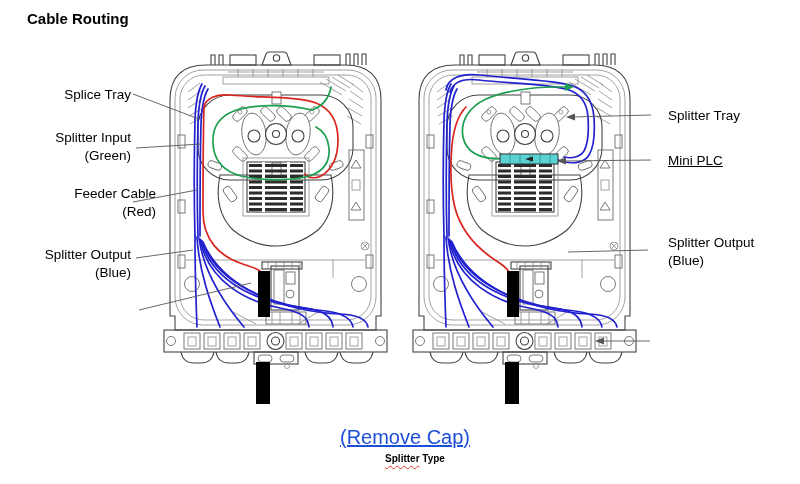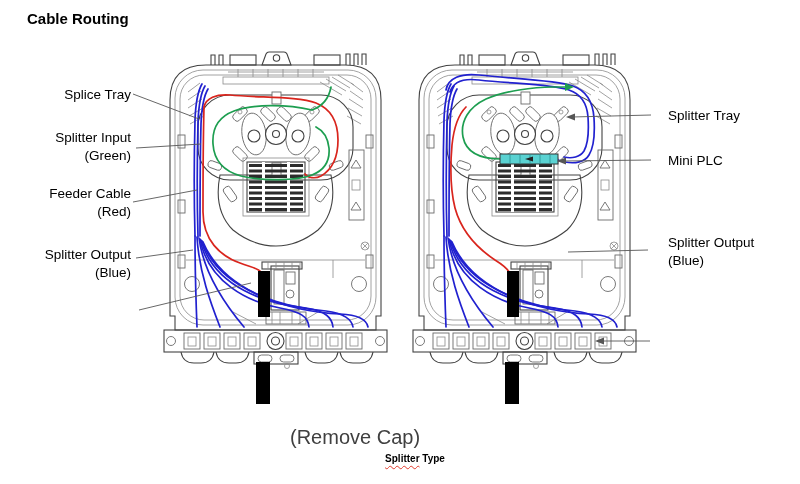--- a/index.html
+++ b/index.html
@@ -25,28 +25,28 @@
   .ldr{fill:none;stroke:var(--c-line);stroke-width:0.9;}
   .arr{fill:var(--c-line);stroke:none;}
   .garr{fill:var(--c-green);stroke:none;}
   
   .ttl{position:absolute;left:27px;top:10px;font-size:15px;font-weight:bold;}
   .lbl{position:absolute;font-size:13.5px;line-height:17.5px;white-space:pre;}
   .lblL{left:0;width:131px;text-align:right;}
   .lblR{left:624px;text-align:left;margin-left:44px;}
   #lbl-splice-tray{top:86px;}
   #lbl-splitter-input{top:129px;}
-  #lbl-feeder-cable{top:185px;}
+  #lbl-feeder-cable{top:185px;margin-left:25px;}
   #lbl-splitter-output-l{top:246px;}
   #lbl-cable-fixing{top:303px;}
   #lbl-splitter-tray{top:107px;}
-  #lbl-mini-plc{top:152px;}
+  #lbl-mini-plc{top:152px;text-decoration:underline;}
   #lbl-splitter-output-r{top:234px;}
   #lbl-pre-connectorized{top:333px;}
-  .cap1{position:absolute;left:290px;top:426px;width:230px;text-align:left;font-size:20px;color:#404040;}
+  .cap1{position:absolute;left:290px;top:426px;width:230px;text-align:center;font-size:20px;color:#1d4ed8;text-decoration:underline;}
   .cap2{position:absolute;left:330px;top:453px;width:170px;text-align:center;font-size:10px;font-weight:bold;}
   .wavy{text-decoration-line:underline;text-decoration-style:wavy;text-decoration-color:#e23a2c;text-decoration-thickness:1px;text-underline-offset:3px;}
 </style>
 </head>
 <body>
 
 <div id="stage">
 
 <svg id="diagram" width="800" height="484" viewBox="0 0 800 484">
   <defs>

